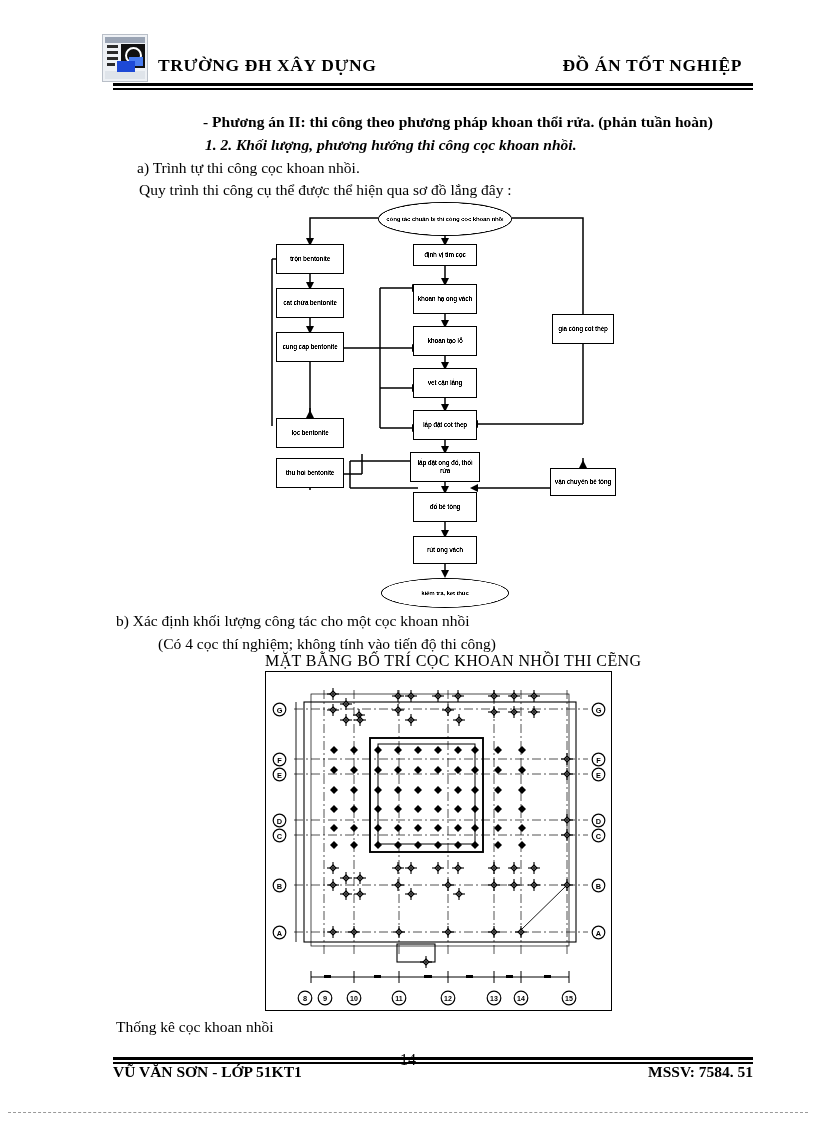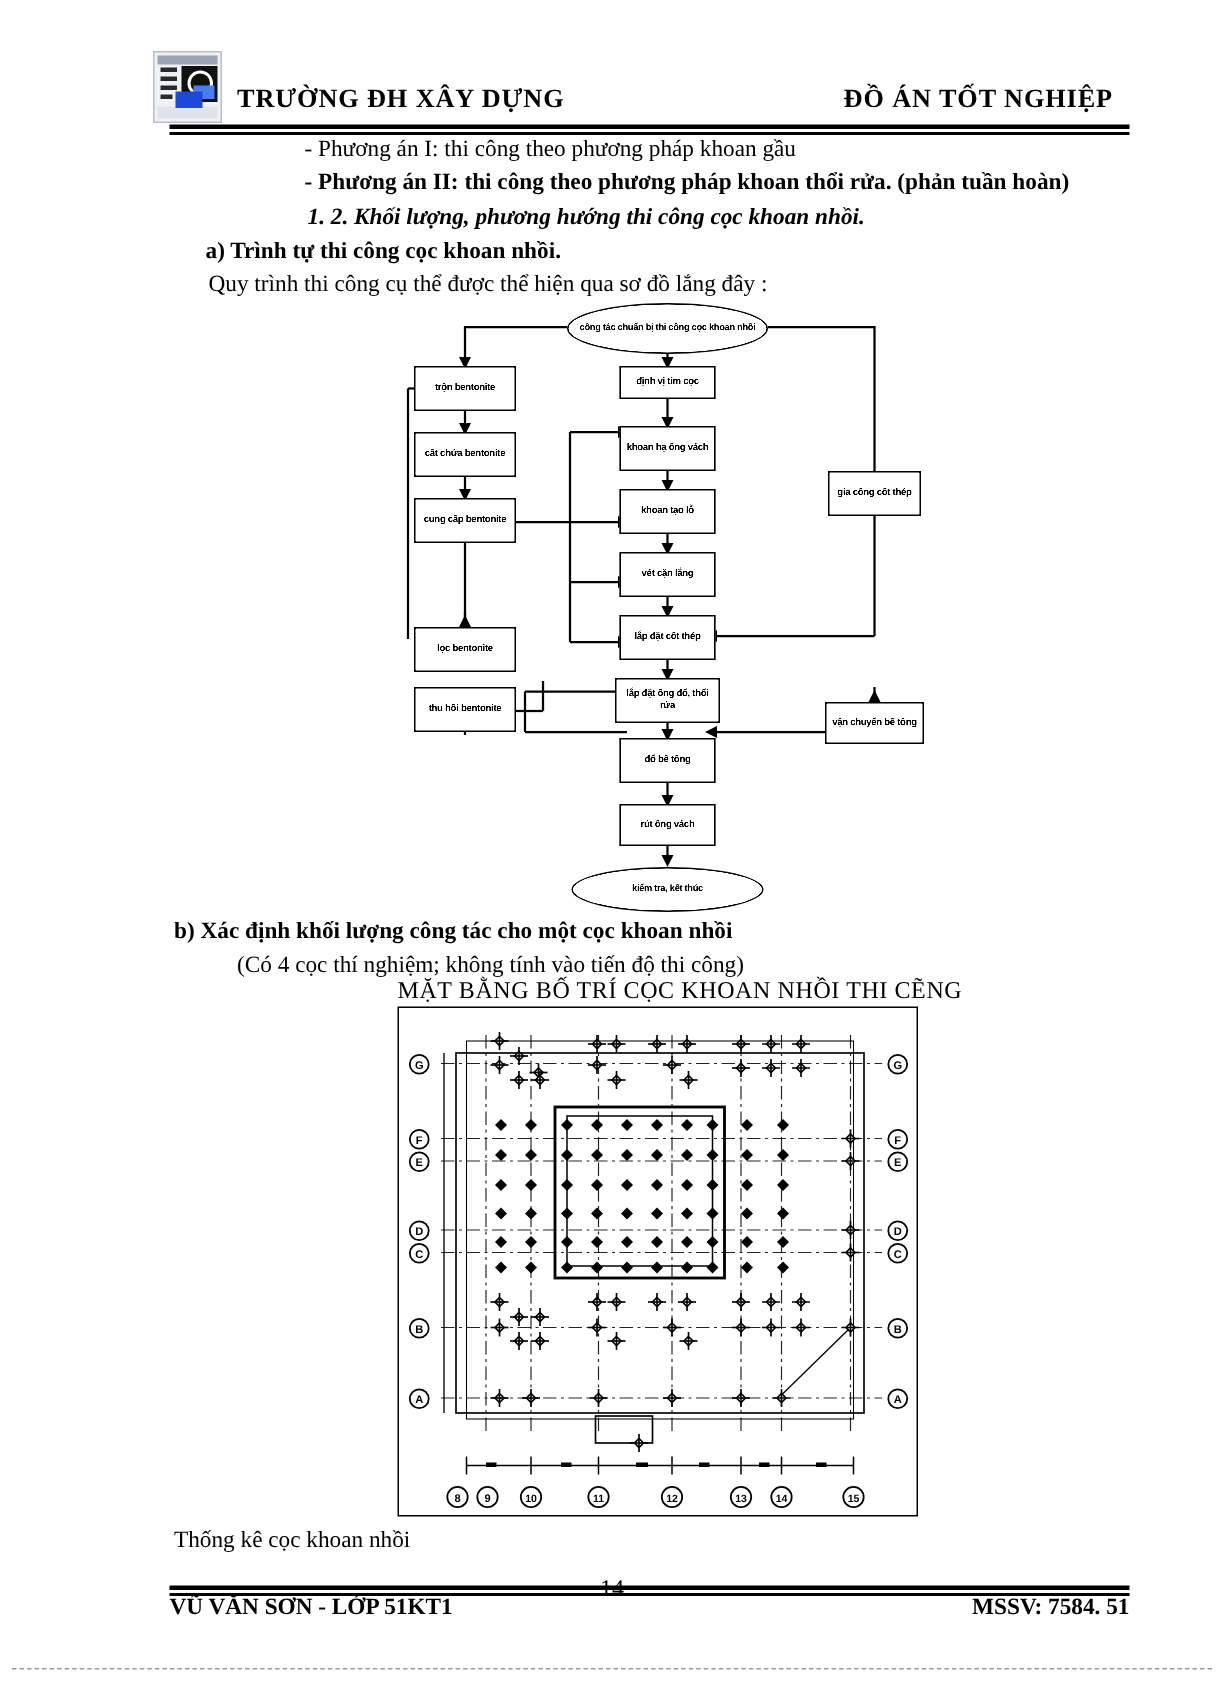--- a/index.html
+++ b/index.html
@@ -29,21 +29,21 @@
   .hdr-left{position:absolute;left:56px;top:21px;font-size:17.5px;font-weight:bold;
             letter-spacing:.6px;white-space:nowrap;}
   .hdr-right{position:absolute;right:0;top:21px;font-size:17.5px;font-weight:bold;
              letter-spacing:.6px;white-space:nowrap;}
 
   .rule-top{position:absolute;left:113px;top:83px;width:640px;height:0;
             border-top:3px solid #000;border-bottom:2px solid #000;height:2px;}
 
   
   .tl{position:absolute;white-space:nowrap;font-size:15.5px;}
-  .t-b{font-weight:bold;}
+  .t-b{font-weight:normal;}
   .t-bi{font-weight:bold;font-style:italic;}
 
   
   #flow{position:absolute;left:250px;top:196px;width:390px;height:390px;}
   #flow svg{position:absolute;left:0;top:0;}
   .fbox{position:absolute;border:1.6px solid #000;background:#fff;
         display:flex;align-items:center;justify-content:center;text-align:center;
         font-family:"Liberation Sans","DejaVu Sans",sans-serif;
         font-size:6.4px;font-weight:bold;line-height:1.32;
         letter-spacing:-.2px;padding:0 2px;box-sizing:border-box;
@@ -84,21 +84,20 @@
         <i class="lg-f"></i>
         <i class="lg-g"></i>
       <i class="lg-i"></i>
         <i class="lg-h"></i>
     </div>
     <div class="hdr-left">TRƯỜNG ĐH XÂY DỰNG</div>
     <div class="hdr-right">ĐỒ ÁN TỐT NGHIỆP</div>
   </div>
   <div class="rule-top"></div>
 
-  <div class="tl" style="left:203px;top:91px;">- Phương án I: thi công theo phương pháp khoan gầu</div>
   <div class="tl" style="left:203px;top:113px;font-weight:bold;">- Phương án II: thi công theo phương pháp khoan thổi rửa. (phản tuần hoàn)</div>
   <div class="tl t-bi" style="left:205px;top:136px;">1. 2. Khối lượng, phương hướng thi công cọc khoan nhồi.</div>
   <div class="tl t-b" style="left:137px;top:159px;">a) Trình tự thi công cọc khoan nhồi.</div>
   <div class="tl" style="left:139px;top:181px;">Quy trình thi công cụ thể được thể hiện qua sơ đồ lắng đây :</div>
 
   <div id="flow">
     <svg width="390" height="390" aria-hidden="true">
       <g stroke="#000" stroke-width="1.5" fill="none">
 
         <path d="M195,40 L195,48"></path>

